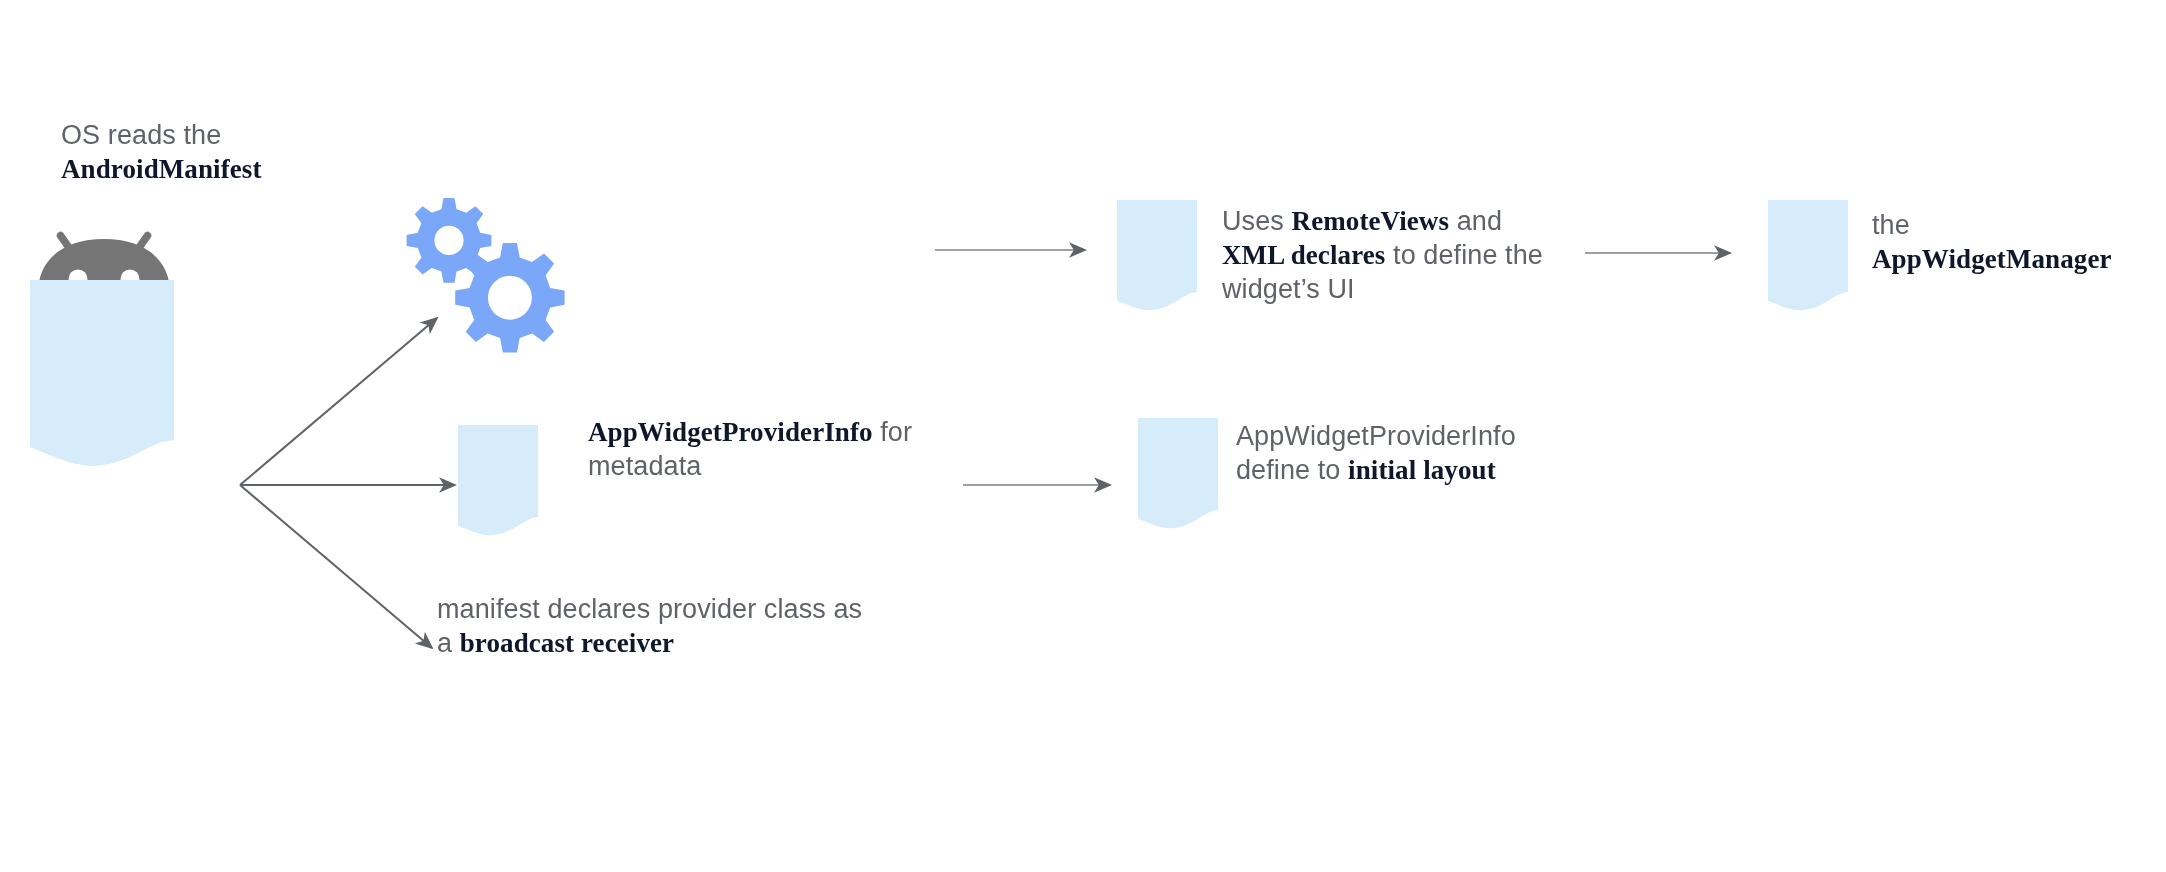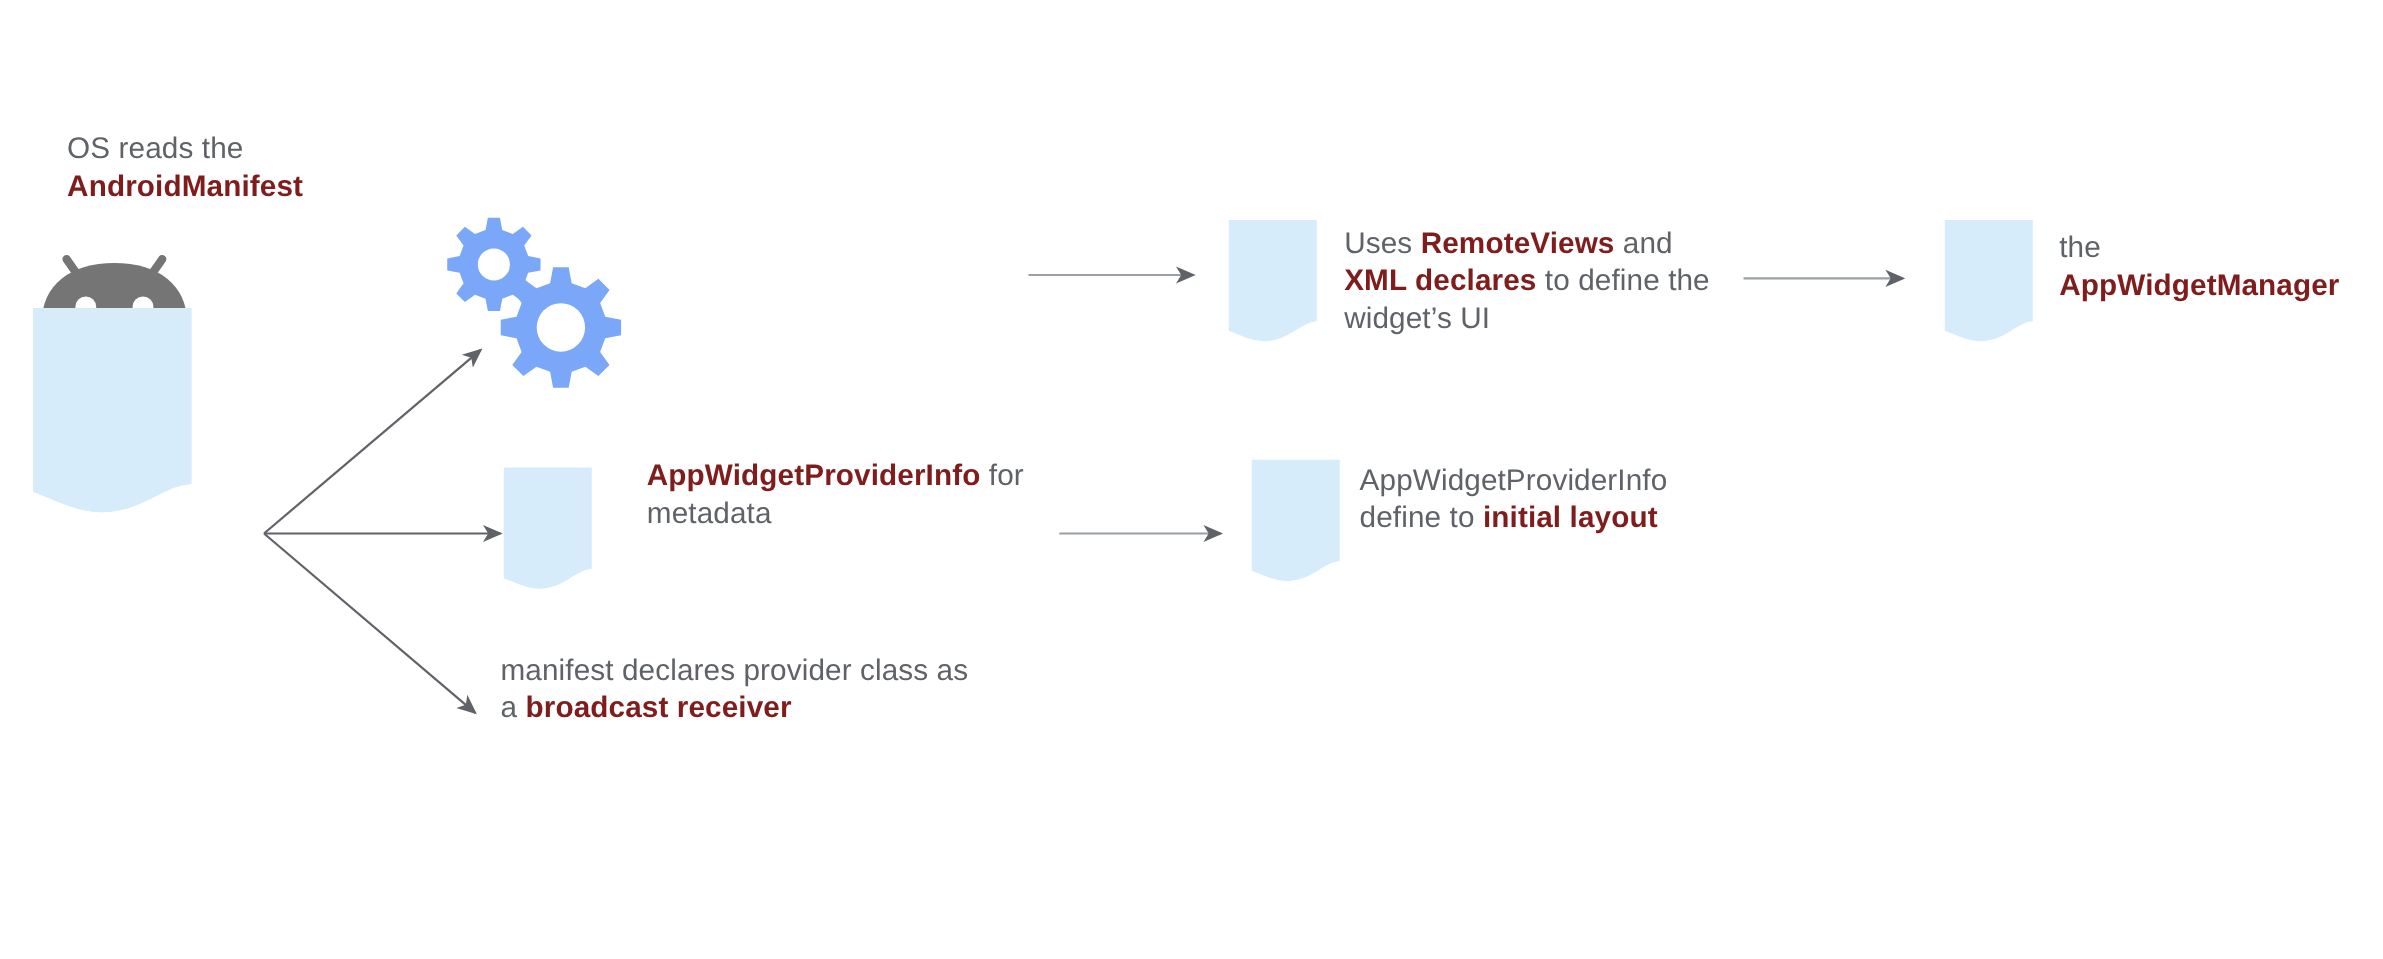--- a/index.html
+++ b/index.html
@@ -24,22 +24,23 @@
   .txt {
     position: absolute;
     color: #5f6368;
     font-size: 27px;
     line-height: 34px;
     letter-spacing: 0.1px;
     white-space: nowrap;
   }
   .txt b,
   .accent {
-    color: #7f1d1d;
+    color: #0f172a;
     font-weight: bold;
+    font-family: Liberation Serif, serif;
   }
   .txt .plain {
     color: #5f6368;
     font-weight: normal;
   }
   svg {
     display: block;
     overflow: visible;
   }
   .svg-layer {
@@ -165,18 +166,18 @@
     <svg width="86" height="120" viewBox="0 0 86 120" xmlns="http://www.w3.org/2000/svg">
       <path d="M0,0 L80,0 L80,92 C66,93 56,108 36,110 C22,111.5 10,104 0,101 Z" fill="#d7ecfb"></path>
     </svg>
   </div>
 
   <div class="txt" style="left:1236px; top:419px;">
     <div>AppWidgetProviderInfo</div>
     <div><span class="plain">define to </span><b>initial layout</b></div>
   </div>
 
-  <div class="txt" style="left:455px; top:592px;">
+  <div class="txt" style="left:437px; top:592px;">
     <div>manifest declares provider class as</div>
     <div><span class="plain">a </span><b>broadcast receiver</b></div>
   </div>
 
 </div>
 
 </body></html>

